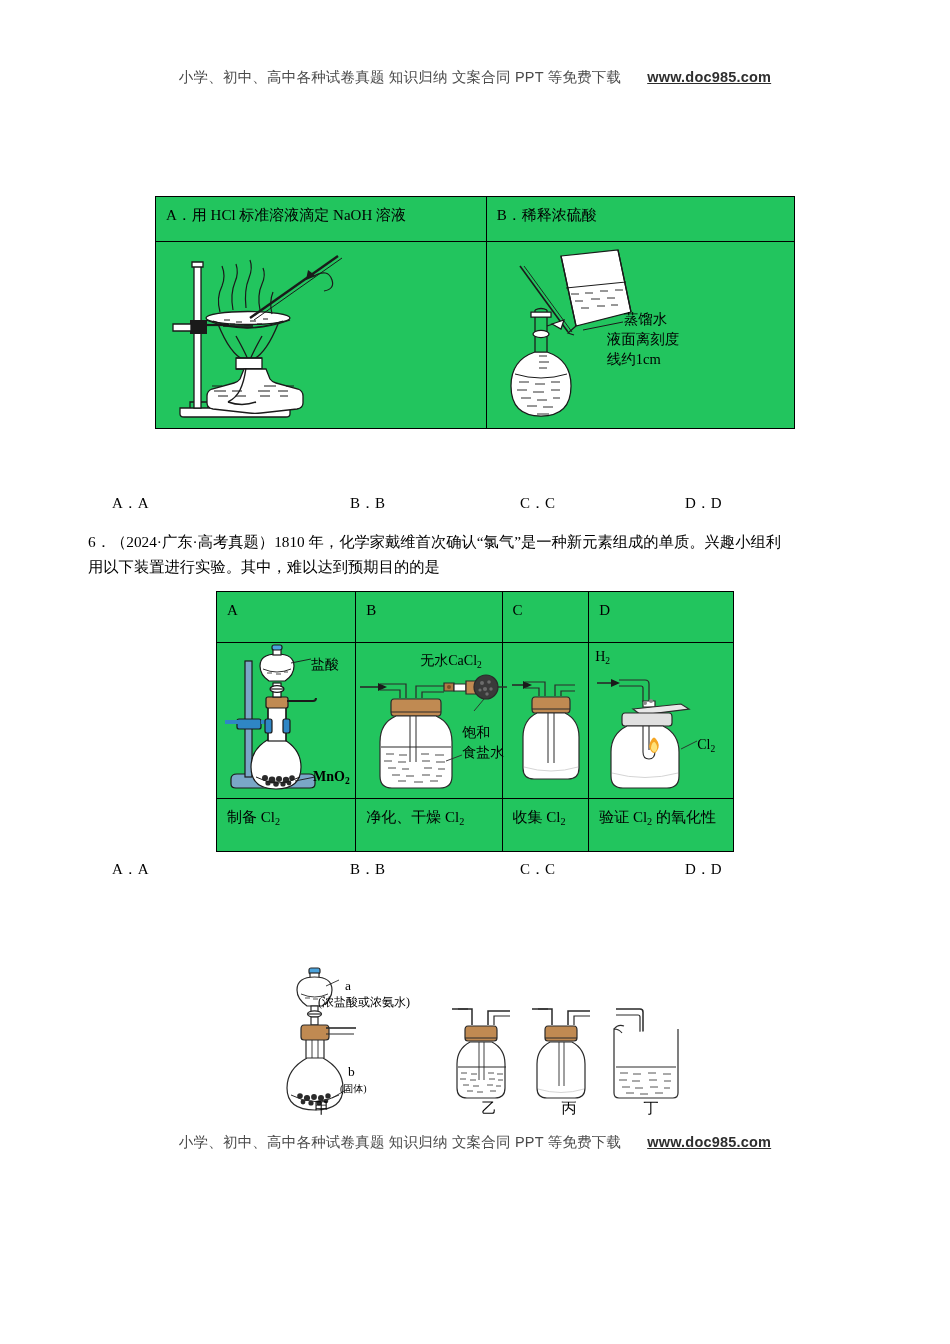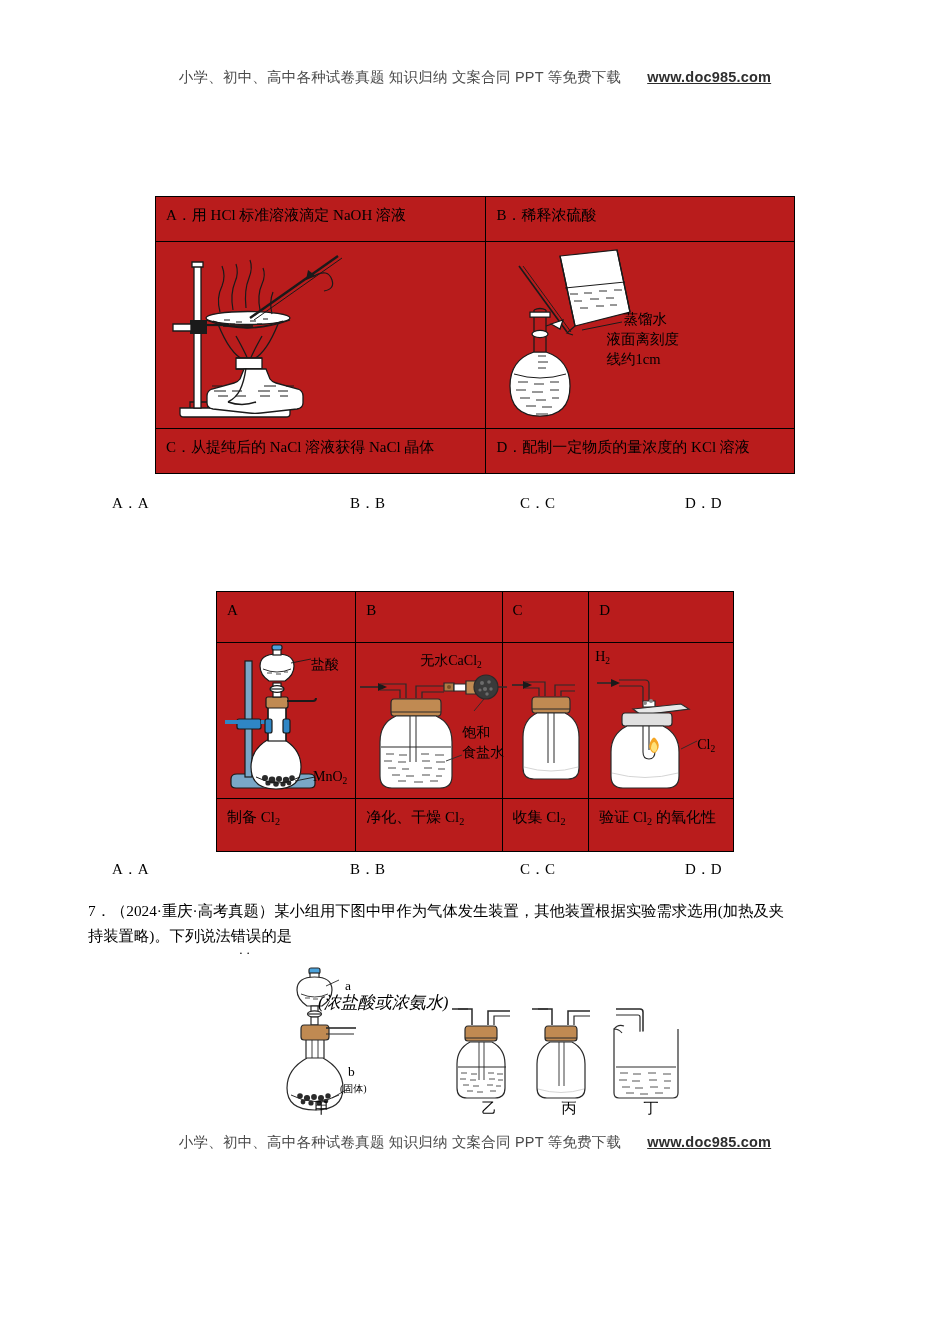--- a/index.html
+++ b/index.html
@@ -49,21 +49,21 @@
     width:750px;left:100px;
     color:#000;
   }
   .answers span{position:absolute;white-space:nowrap;}
   .a-a{left:12px;} .a-b{left:250px;} .a-c{left:420px;} .a-d{left:585px;}
 
   
   table.qt{
     position:absolute;
     border-collapse:collapse;
-    background:#b91c1c;
+    background:#22c55e;
   }
   table.qt td{
     border:1px solid #000;
     padding:0;
     vertical-align:top;
   }
   .cellhdr{
     font-size:15px;
     padding:7px 10px 9px 10px;
     line-height:22px;
@@ -228,38 +228,34 @@
 
               <path d="M78 82 L118 74" stroke-width="1"></path>
             </g>
           </svg>
         </div>
         <div class="flabel" style="left:137px;top:68px;">蒸馏水</div>
         <div class="flabel" style="left:120px;top:88px;">液面离刻度</div>
         <div class="flabel" style="left:120px;top:108px;">线约1cm</div>
       </td>
     </tr>
-    <tr>
-      <td style="height:44px;">
-        <div class="cellhdr"><span>C．</span><span>从提纯后的 NaCl 溶液获得 NaCl 晶体</span></div>
-      </td>
-      <td style="height:44px;">
-        <div class="cellhdr"><span>D．</span><span>配制一定物质的量浓度的 KCl 溶液</span></div>
-      </td>
-    </tr>
   </tbody>
     </table>
 
   <div class="answers" style="top:494px;">
     <span class="a-a">A．A</span>
     <span class="a-b">B．B</span>
     <span class="a-c">C．C</span>
     <span class="a-d">D．D</span>
   </div>
 
+  <div class="qtext" style="left:88px;top:529px;width:775px;">
+    <span>6．</span><span>（2024·广东·高考真题）</span><span>1810 年，化学家戴维首次确认“氯气”是一种新元素组成的单质。兴趣小组利</span><br>
+    <span>用以下装置进行实验。其中，难以达到预期目的的是</span>
+  </div>
 
   <table class="qt" id="t2" style="left:216px;top:591px;width:518px;">
     <tbody>
         <tr>
       <td style="width:140px;height:50px;">
         <div class="cellhdr">A</div>
       </td>
       <td style="width:146px;">
         <div class="cellhdr">B</div>
       </td>
@@ -322,21 +318,21 @@
                 <circle cx="66" cy="136" r="2.4"></circle>
               </g>
               <path d="M33 130 q22 12 44 0" stroke-width="1"></path>
 
               <path d="M68 16 L88 12" stroke-width=".9"></path>
               <path d="M72 134 L92 130" stroke-width=".9"></path>
             </g>
           </svg>
         </div>
         <div class="flabel flabel-c" style="left:94px;top:12px;">盐酸</div>
-        <div class="flabel flabel-c" style="left:96px;top:124px;"><span class="ser">MnO<sub>2</sub></span></div>
+        <div class="flabel flabel-c" style="left:96px;top:124px;font-weight:bold;"><span class="ser">MnO<sub>2</sub></span></div>
       </td>
 
       <td class="figcell">
         <div class="fig" style="left:2px;top:26px;">
           <svg width="150" height="130" viewBox="0 0 150 130">
             <g fill="none" stroke="#2a2a2a" stroke-width="1.2">
 
               <path d="M2 18 h20" stroke-width="1.6"></path>
               <path d="M20 14 l9 4 l-9 4 z" fill="#1a1a1a" stroke="none"></path>
 
@@ -467,24 +463,20 @@
   </tbody>
     </table>
 
   <div class="answers" style="top:860px;">
     <span class="a-a">A．A</span>
     <span class="a-b">B．B</span>
     <span class="a-c">C．C</span>
     <span class="a-d">D．D</span>
   </div>
 
-  <div class="qtext" style="left:88px;top:898px;width:775px;">
-    <span>7．</span><span>（2024·重庆·高考真题）</span><span>某小组用下图中甲作为气体发生装置，其他装置根据实验需求选用(加热及夹</span><br>
-    <span>持装置略)。下列说法</span><span class="dotted">错误</span><span>的是</span>
-  </div>
 
   <div class="fig" style="left:282px;top:968px;">
     <svg width="120" height="140" viewBox="0 0 120 140">
       <g fill="none" stroke="#2a2a2a" stroke-width="1.2">
 
         <rect x="27" y="0" width="11" height="6" rx="2" fill="#4aa3dd"></rect>
         <rect x="28" y="5" width="9" height="7" fill="#fff"></rect>
 
         <path d="M25 38 q-10 -7 -10 -16 q0 -13 17.5 -13 q17.5 0 17.5 13 q0 9 -10 16 z" fill="#fff"></path>
         <path d="M19 26 q14 6 27 0" stroke-width=".9"></path>
@@ -521,21 +513,21 @@
           <circle cx="44" cy="133" r="2.3"></circle>
         </g>
         <path d="M9 127 q24 13 48 0" stroke-width="1"></path>
 
         <path d="M44 18 L57 12" stroke-width=".9"></path>
         <path d="M50 130 L64 122" stroke-width=".9"></path>
       </g>
     </svg>
   </div>
   <div class="flabel" style="left:345px;top:976px;font-size:13.5px;">a</div>
-  <div class="flabel" style="left:318px;top:993px;font-size:17px;font-style:italic;">(浓盐酸或浓氨水)</div>
+  <div class="flabel" style="left:318px;top:993px;font-size:12px;">(浓盐酸或浓氨水)</div>
   <div class="flabel" style="left:348px;top:1062px;font-size:13.5px;">b</div>
   <div class="flabel" style="left:340px;top:1079px;font-size:10px;">(固体)</div>
 
   <div class="fig" style="left:448px;top:1005px;">
     <svg width="82" height="104" viewBox="0 0 82 104">
       <g fill="none" stroke="#2a2a2a" stroke-width="1.2">
         <path d="M4 4 h20 v16" stroke-width="1.5"></path>
         <path d="M10 4 h10"></path>
         <path d="M40 20 v-14 h22" stroke-width="1.5"></path>
         <path d="M46 20 v-9 h16"></path>

